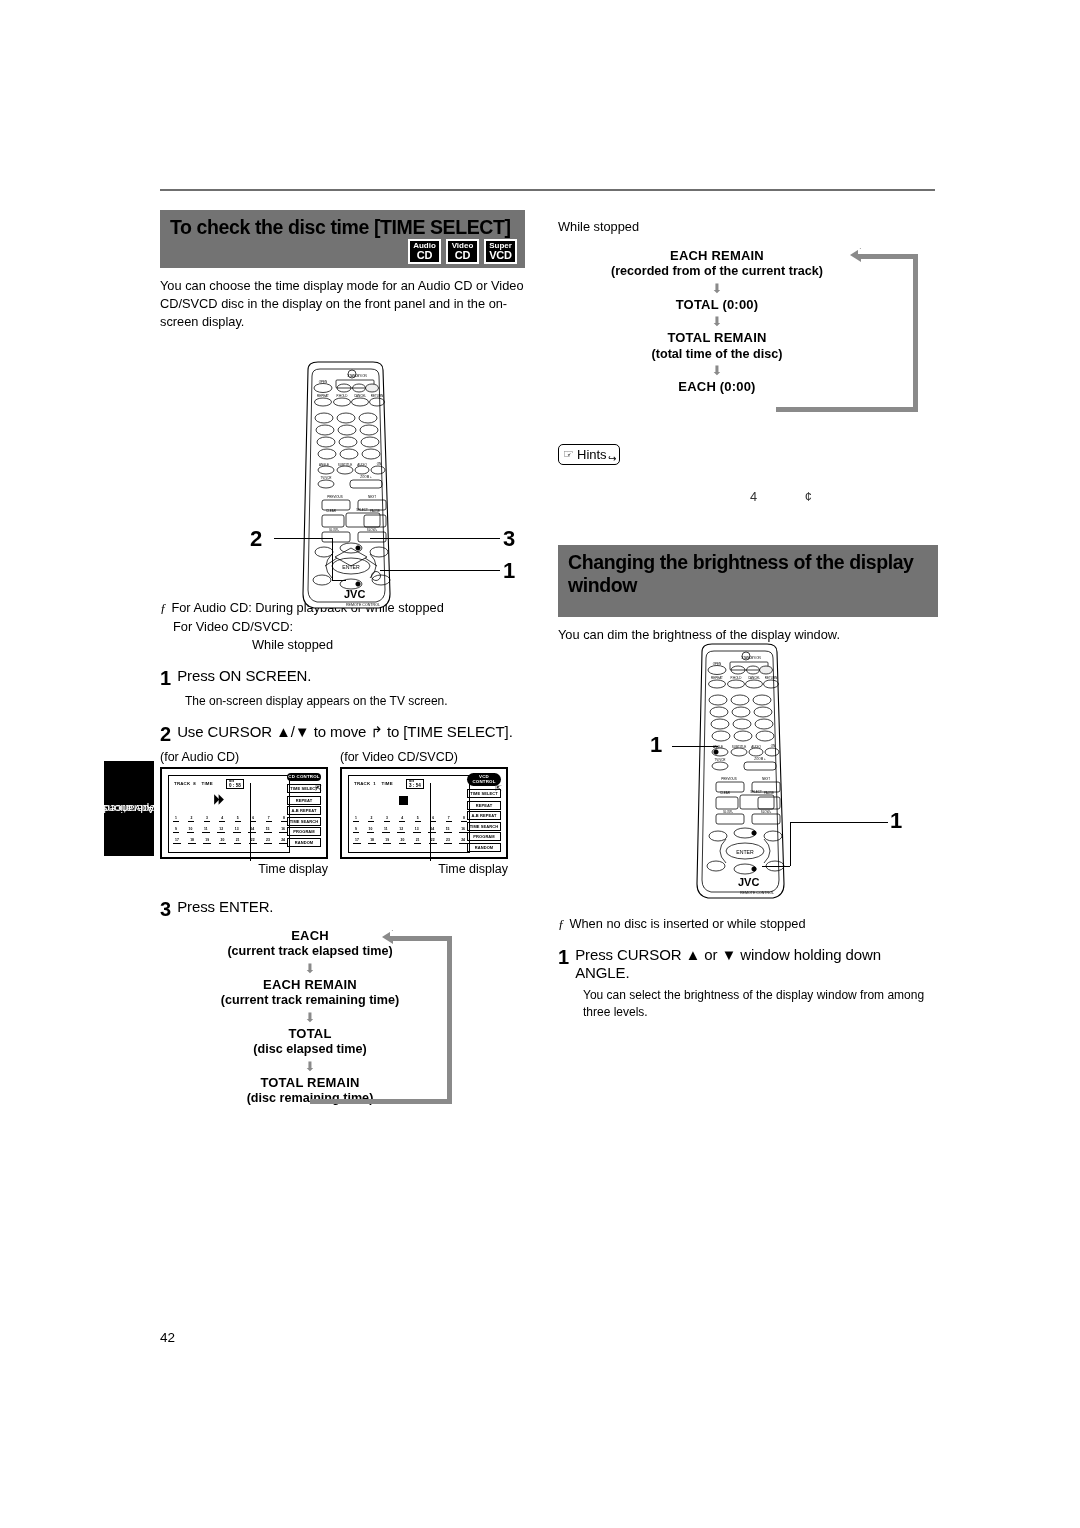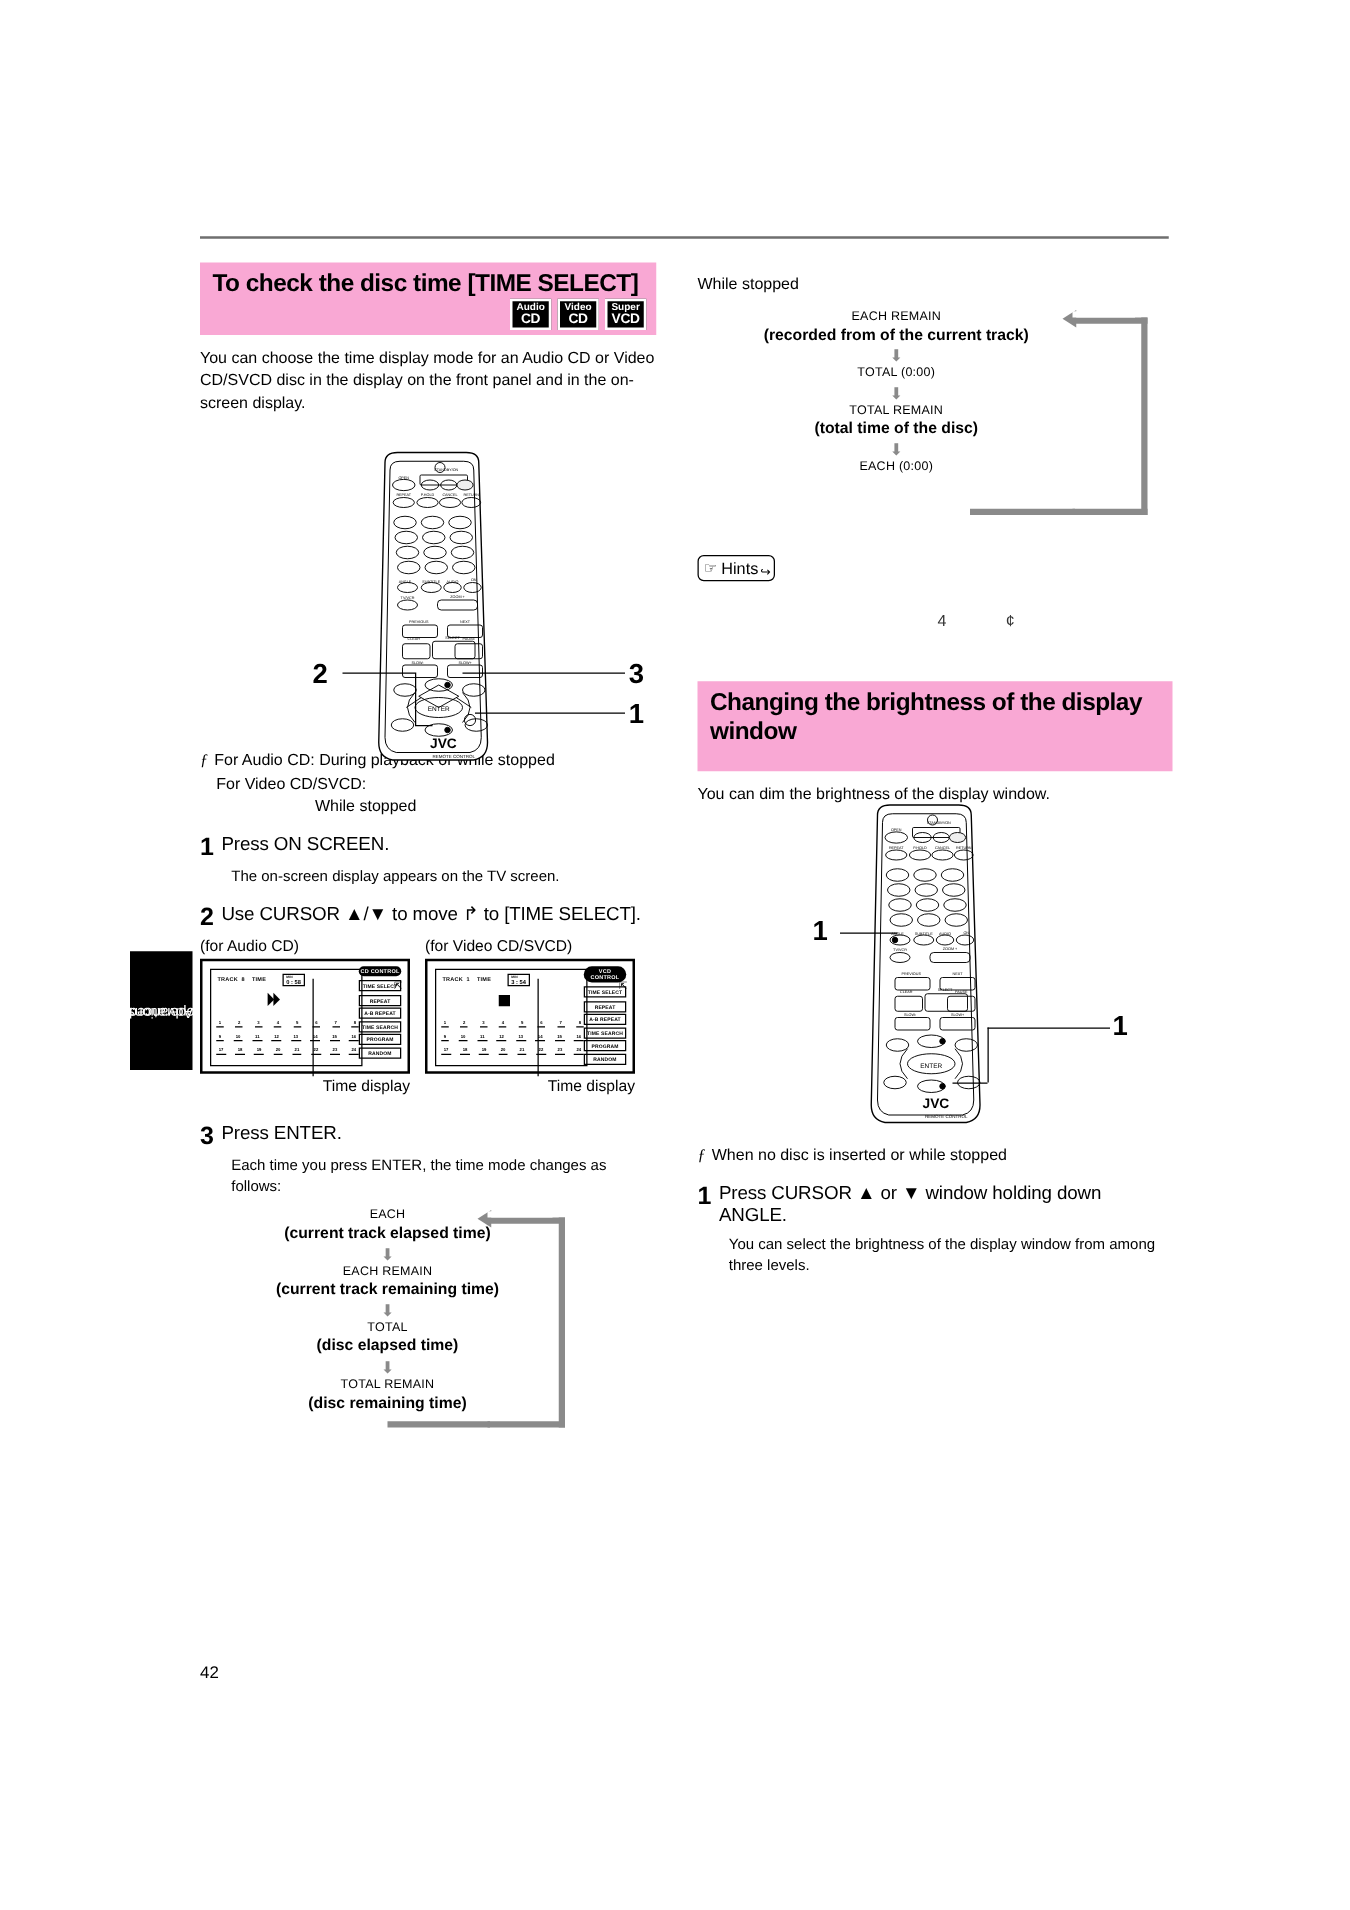--- a/index.html
+++ b/index.html
@@ -12,21 +12,21 @@
 
   
   .top-rule{position:absolute;left:160px;top:189px;width:775px;height:2px;background:#6f6f6f;}
 
   
   .col-left{position:absolute;left:160px;top:210px;width:365px;}
   .col-right{position:absolute;left:558px;top:210px;width:380px;}
 
   
   .sec-bar{
-    background:#f9a8d4;position:relative;
+    background:#737373;position:relative;
     padding:6px 10px 4px 10px;
     box-sizing:border-box;
   }
   .sec-bar h2{
     margin:0;font-size:19.5px;font-weight:bold;line-height:1.17;
     letter-spacing:-0.4px;
     font-family:"Liberation Sans","DejaVu Sans",sans-serif;
   }
   .badges{position:absolute;right:8px;bottom:4px;display:flex;gap:5px;}
   .badge{
@@ -92,21 +92,21 @@
     padding:1px 0;margin-bottom:1.5px;letter-spacing:.1px;
   }
   .osd-mi.first{border-width:1.5px;margin-bottom:3px;}
   .osd-ptr{position:absolute;right:-1px;top:12px;font-size:8px;line-height:1;}
   .osd-vline{position:absolute;left:88px;top:14px;width:1px;height:78px;background:#000;}
   .time-disp-cap{font-size:12.5px;text-align:right;margin-top:3px;}
 
   
   .flow{position:relative;margin-top:9px;}
   .flow-list{text-align:center;}
-  .flow-main{font-size:10px;font-weight:normal;line-height:1.25;letter-spacing:.2px;}
+  .flow-main{font-size:13px;font-weight:bold;line-height:1.25;letter-spacing:.2px;}
   .flow-sub{font-size:12.6px;font-weight:bold;line-height:1.25;}
   .flow-arrow{color:#8a8a8a;font-size:13px;line-height:1;margin:2px 0;}
   .loop{position:absolute;border:5px solid #8a8a8a;border-left:none;box-sizing:border-box;}
   .loop-head{position:absolute;width:0;height:0;
     border-top:7px solid transparent;border-bottom:7px solid transparent;
     border-right:11px solid #8a8a8a;}
 
   
   .hints{
     position:relative;display:inline-block;border:1.5px solid #000;border-radius:5px;
@@ -298,21 +298,20 @@
           <div class="osd-vline"></div>
         </div>
         <div class="time-disp-cap">Time display</div>
       </div>
     </div>
 
     <div class="step" style="margin-top:22px;">
       <span class="num">3</span>
       <span class="txt">Press ENTER.</span>
     </div>
-    <div class="step-sub">Each time you press ENTER, the time mode changes as follows:</div>
 
 
     <div class="flow" style="height:190px;">
       <div class="flow-list" style="width:300px;">
         <div class="flow-main">EACH</div>
         <div class="flow-sub">(current track elapsed time)</div>
         <div class="flow-arrow">⬇</div>
         <div class="flow-main">EACH REMAIN</div>
         <div class="flow-sub">(current track remaining time)</div>
         <div class="flow-arrow">⬇</div>

